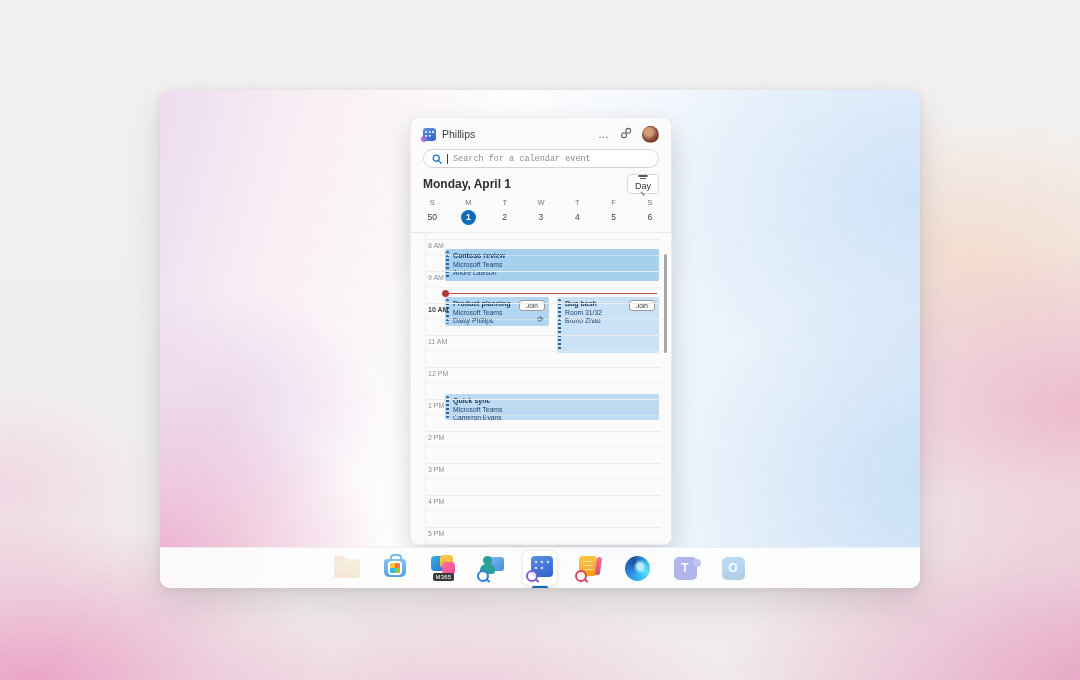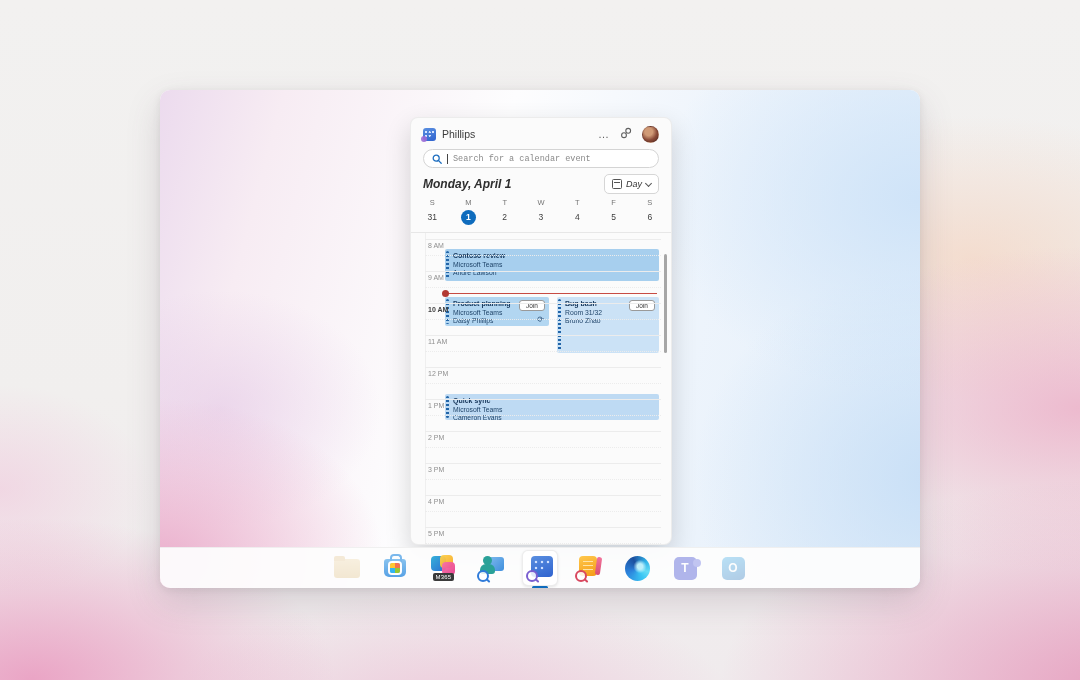--- a/index.html
+++ b/index.html
@@ -110,23 +110,23 @@
   .appicon:after{content:"";position:absolute;left:-2px;bottom:-1px;width:6px;height:6px;border-radius:50%;background:#9b6ad6;opacity:.9;}
   .cw-title{font-size:10.5px;color:#3c3c3c;}
   .cw-right{margin-left:auto;display:flex;align-items:center;gap:10px;}
   .ellipsis{font-size:11px;color:#5f5f5f;letter-spacing:1px;line-height:10px;}
   .avatar{width:15px;height:15px;border-radius:50%;background:radial-gradient(circle at 38% 32%, #d09a76 0 28%, #8a4a38 60%, #53281f 100%);border:1px solid rgba(0,0,0,.08);}
   .searchbox{position:absolute;left:12px;right:12px;top:31px;height:19px;background:#fff;border:1px solid #d4d4d4;border-radius:11px;display:flex;align-items:center;padding:0 8px;box-sizing:border-box;gap:5px;}
   .searchbox svg{flex:none;}
   .caret{width:1px;height:10px;background:#444;}
   .searchbox input{border:none;outline:none;flex:1;font-size:8.5px;color:#333;background:transparent;padding:0;font-family:Liberation Mono, monospace;}
   .searchbox input::placeholder{color:#8a8a8a;}
-  .daterow{position:absolute;left:12px;right:12px;top:56px;height:20px;display:flex;align-items:center;font-style:italic;}
+  .daterow{position:absolute;left:12px;right:12px;top:56px;height:20px;display:flex;align-items:center;}
   .dateheading{font-size:12px;font-weight:bold;color:#2e2e2e;}
-  .viewbtn{margin-left:auto;display:flex;align-items:center;gap:4px;background:#fff;border:1px solid #d6d6d6;border-radius:5px;height:18px;padding:0 7px;font-size:9px;color:#333;}
+  .viewbtn{margin-left:auto;display:flex;align-items:center;gap:4px;background:#fff;border:1px solid #d6d6d6;border-radius:5px;height:18px;padding:0 7px;font-size:9px;color:#333;flex-direction:column;}
   .viewbtn .calglyph{width:8px;height:8px;border:1px solid #555;border-radius:1.5px;position:relative;}
   .viewbtn .calglyph:before{content:"";position:absolute;left:1px;top:2px;right:1px;height:1px;background:#555;}
   .chev{width:4px;height:4px;border-right:1px solid #555;border-bottom:1px solid #555;transform:rotate(45deg);margin-top:-2px;}
   .weekstrip{position:absolute;left:3px;right:3px;top:80px;height:32px;}
   .wk-letters,.wk-nums{display:flex;}
   .wk-letters span{flex:1;text-align:center;font-size:7.5px;color:#757575;}
   .wk-nums{margin-top:3px;}
   .wk-nums .cell{flex:1;display:flex;justify-content:center;}
   .wk-nums .num{min-width:15px;height:15px;line-height:15px;text-align:center;font-size:8.5px;color:#3c3c3c;border-radius:50%;}
   .wk-nums .num.selected{background:#0f6cbd;color:#fff;font-weight:bold;}
@@ -196,21 +196,21 @@
           <span>S</span>
           <span>M</span>
           <span>T</span>
           <span>W</span>
           <span>T</span>
           <span>F</span>
           <span>S</span>
         </div>
       <div class="wk-nums" id="wk-nums">
           <span class="cell">
-            <span class="num">31</span>
+            <span class="num">50</span>
           </span>
           <span class="cell">
             <span class="num selected">1</span>
           </span>
           <span class="cell">
             <span class="num">2</span>
           </span>
           <span class="cell">
             <span class="num">3</span>
           </span>

